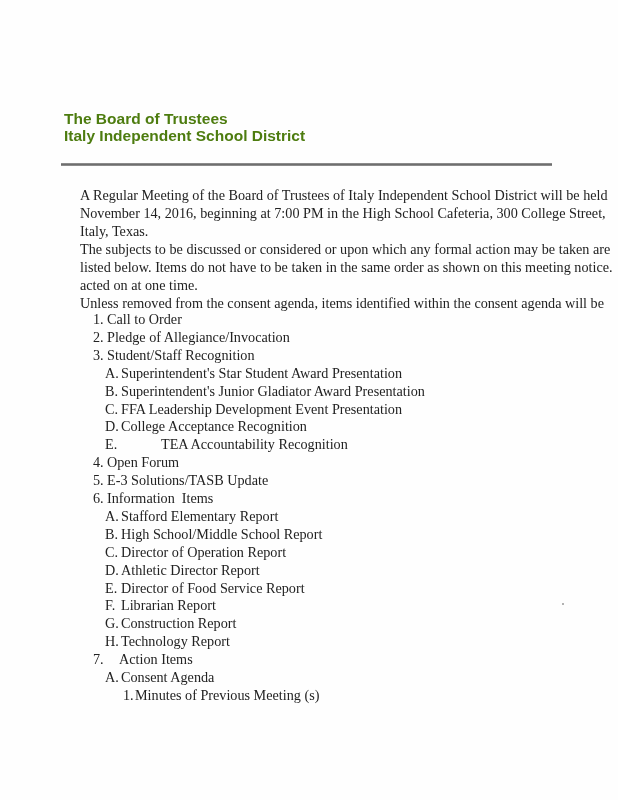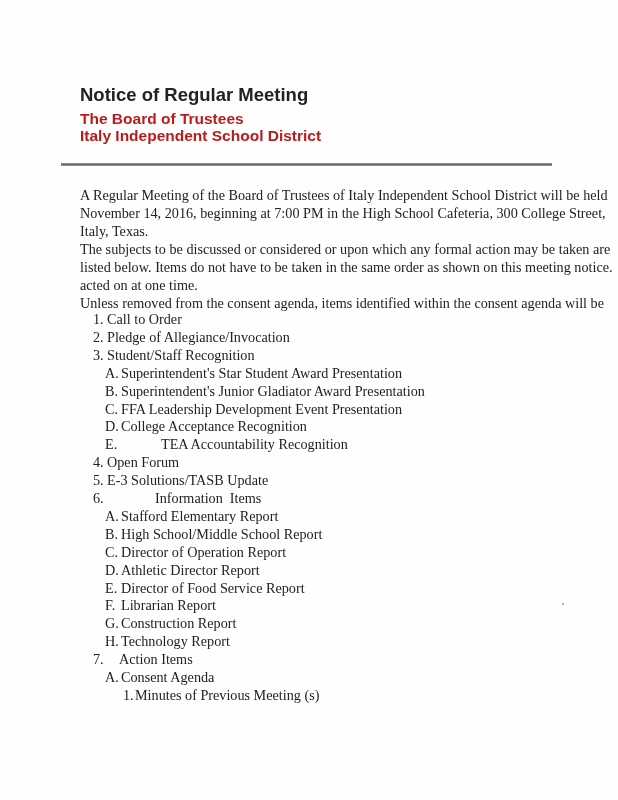--- a/index.html
+++ b/index.html
@@ -7,23 +7,23 @@
     width: 618px; height: 800px; background: #ffffff; position: relative; overflow: hidden;
     color: #1e1e1e;
   }
   .page { position: absolute; left: 0; top: 0; width: 618px; height: 800px; background: #fefefe; }
   .title {
     position: absolute; left: 80px; top: 84px;
     font-family: "Liberation Sans", sans-serif; font-weight: bold; font-size: 18.5px;
     color: #222; letter-spacing: 0px; white-space: nowrap;
   }
   .subtitle {
-    position: absolute; left: 80px;
+    position: absolute; left: 64px;
     font-family: "Liberation Sans", sans-serif; font-weight: bold; font-size: 15.5px;
-    color: #b91c1c; white-space: nowrap; line-height: 17px;
+    color: #4d7c0f; white-space: nowrap; line-height: 17px;
   }
   .rule {
     position: absolute; left: 61px; top: 163px; width: 491px; height: 3px;
     background: linear-gradient(#9a9a9a, #6e6e6e, #9a9a9a);
   }
   .para {
     position: absolute; left: 80px; width: 470px;
     font-family: "Liberation Serif", serif; font-size: 14.2px; line-height: 18px;
     color: #222;
   }
@@ -40,21 +40,20 @@
   .lvl2 { left: 105px; }
   .lvl2 .txt { left: 16px; }
   .lvl3 { left: 123px; }
   .lvl3 .txt { left: 12px; }
   .speck { position: absolute; left: 562px; top: 603px; width: 2px; height: 2px; background: #999; border-radius: 1px; }
 </style>
 </head>
 <body>
 
 <div class="page">
-  <div class="title">Notice of Regular Meeting</div>
   <div class="subtitle" style="top:110px;">The Board of Trustees</div>
   <div class="subtitle" style="top:127px;">Italy Independent School District</div>
   <div class="rule"></div>
 
   <div class="para" style="top:186px;">
     <span class="ln">A Regular Meeting of the Board of Trustees of Italy Independent School District will be held</span>
     <span class="ln">November 14, 2016, beginning at 7:00 PM in the High School Cafeteria, 300 College Street,</span>
     <span class="ln">Italy, Texas.</span>
   </div>
 
@@ -101,21 +100,21 @@
       <div class="item lvl1" style="top: 143.2px;">
         <span class="mark">4.</span>
         <span class="txt" style="white-space: pre;">Open Forum</span>
       </div>
       <div class="item lvl1" style="top: 161.1px;">
         <span class="mark">5.</span>
         <span class="txt" style="white-space: pre;">E-3 Solutions/TASB Update</span>
       </div>
       <div class="item lvl1" style="top: 179px;">
         <span class="mark">6.</span>
-        <span class="txt" style="white-space: pre; margin-left: 48px;">Information  Items</span>
+        <span class="txt" style="white-space: pre;">Information  Items</span>
       </div>
       <div class="item lvl2" style="top: 196.9px;">
         <span class="mark">A.</span>
         <span class="txt" style="white-space: pre;">Stafford Elementary Report</span>
       </div>
       <div class="item lvl2" style="top: 214.8px;">
         <span class="mark">B.</span>
         <span class="txt" style="white-space: pre;">High School/Middle School Report</span>
       </div>
       <div class="item lvl2" style="top: 232.7px;">

